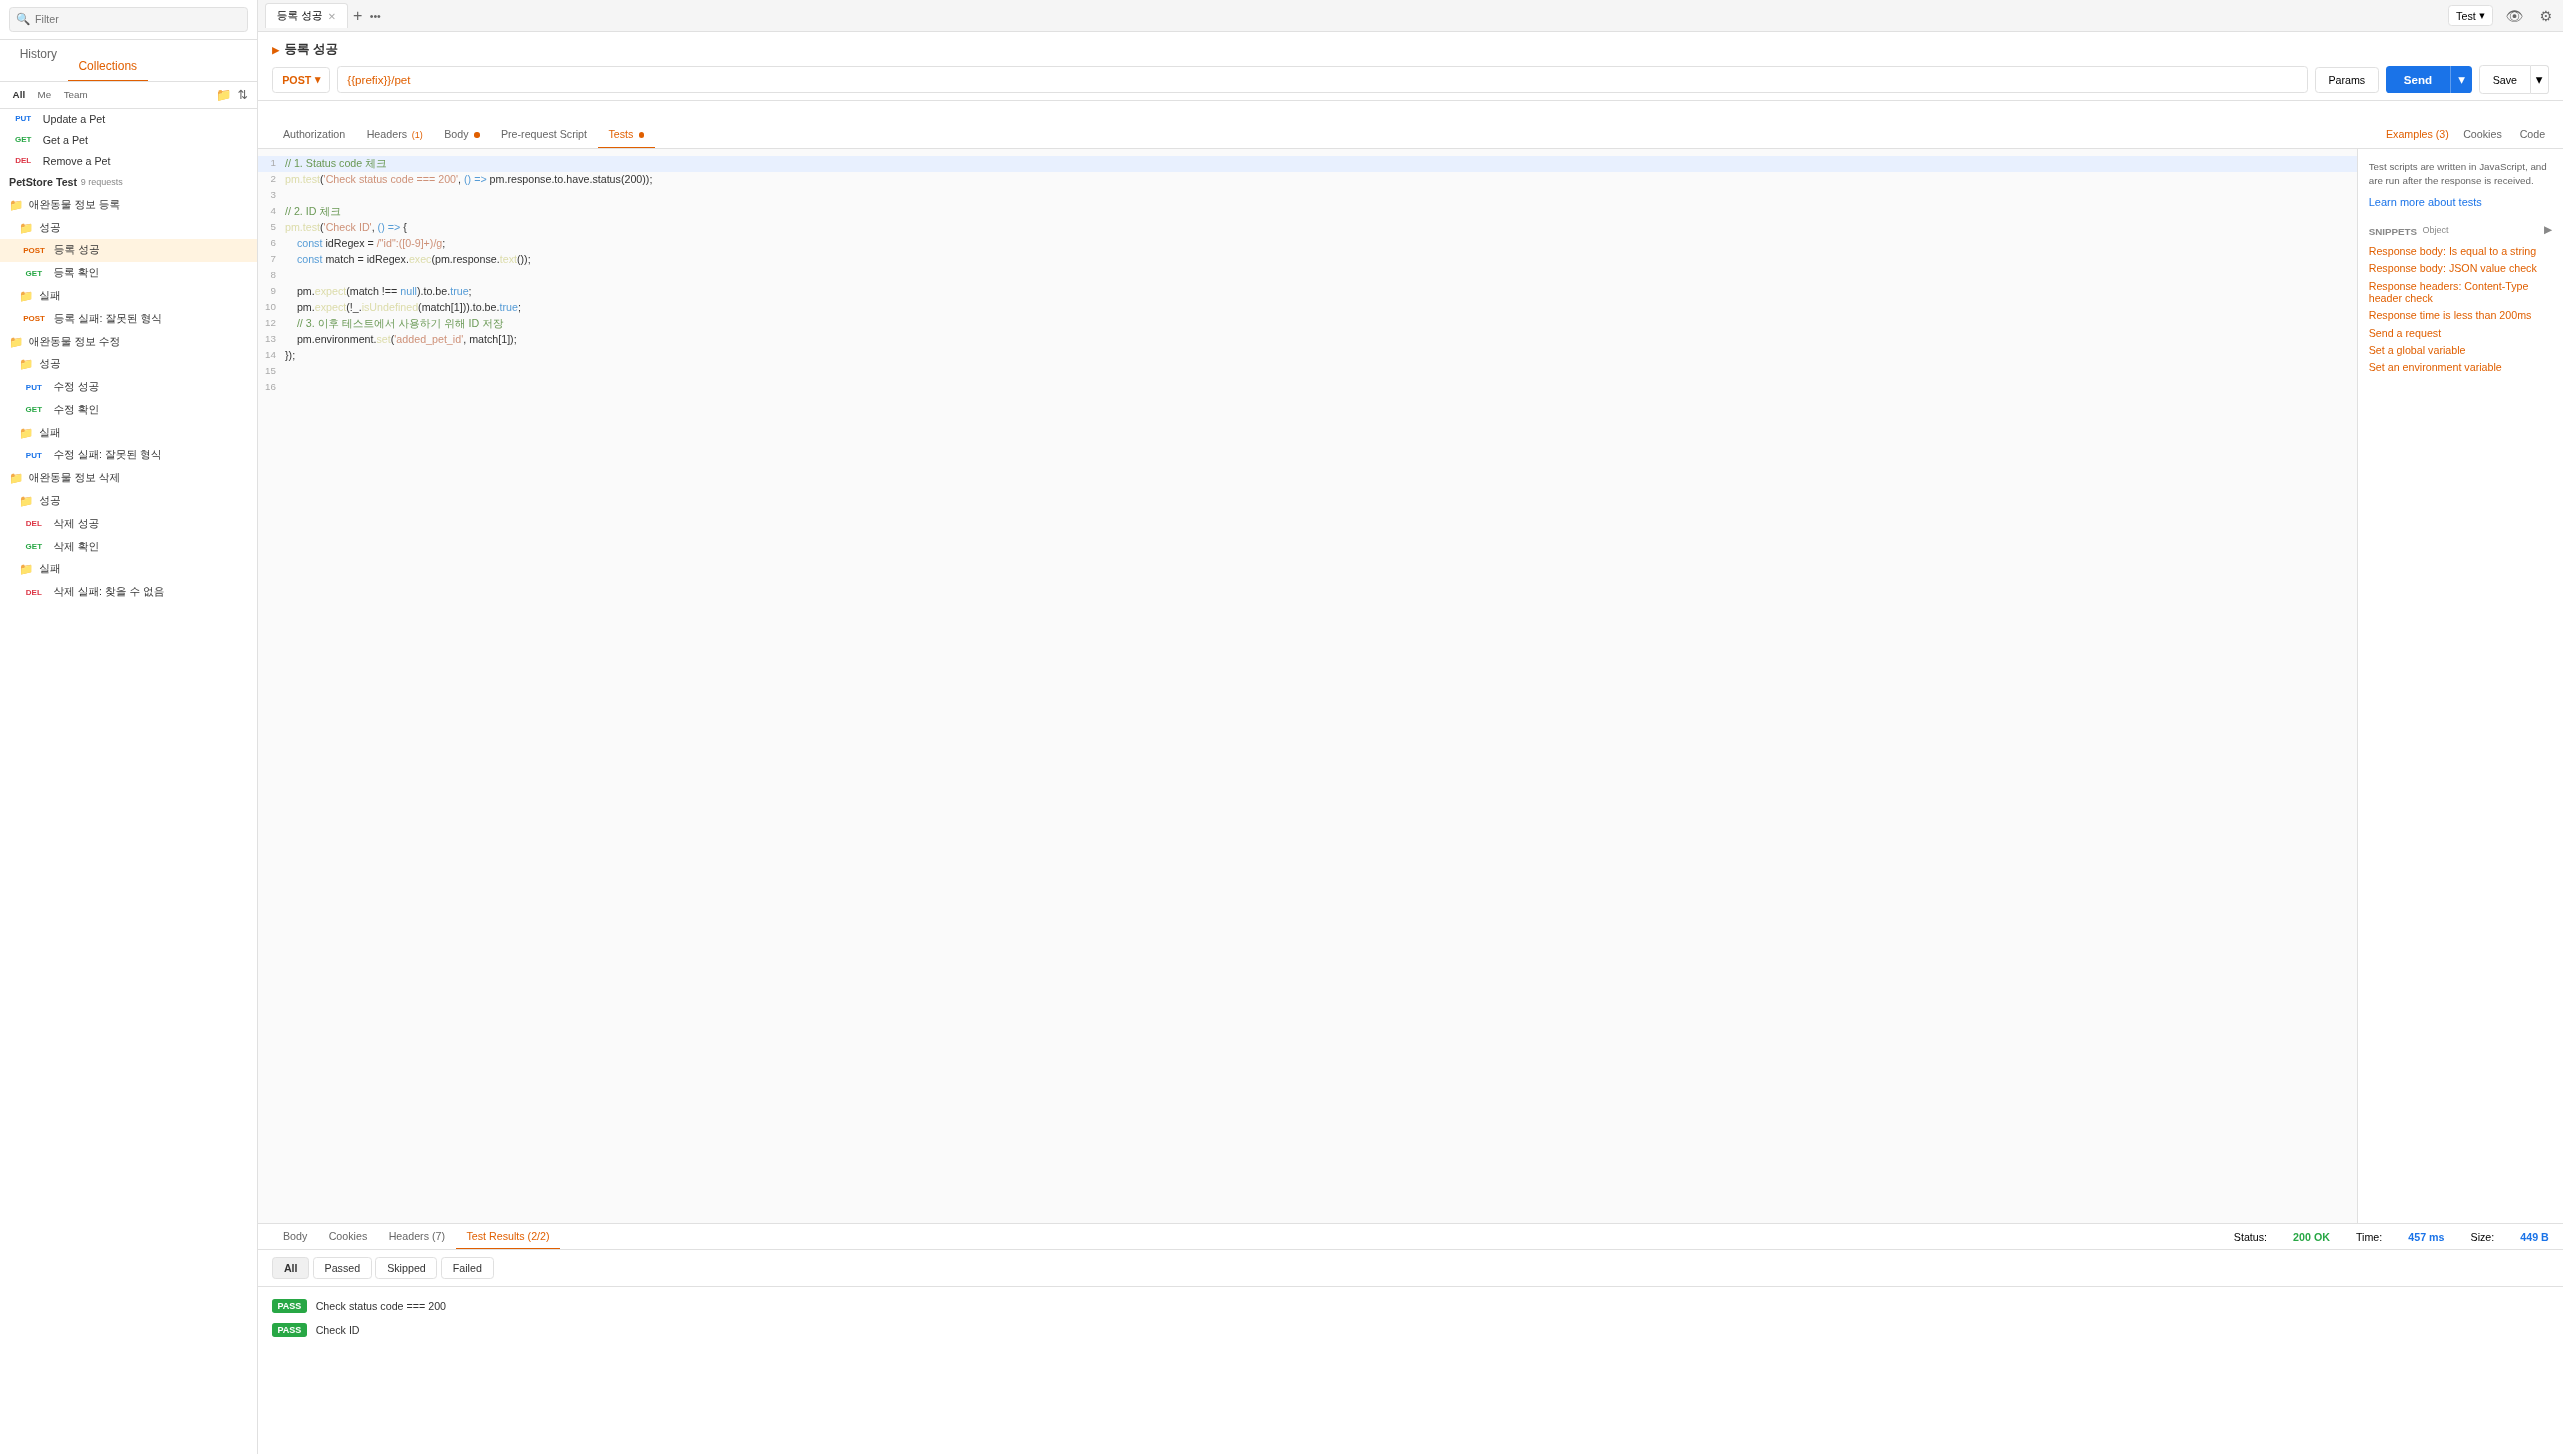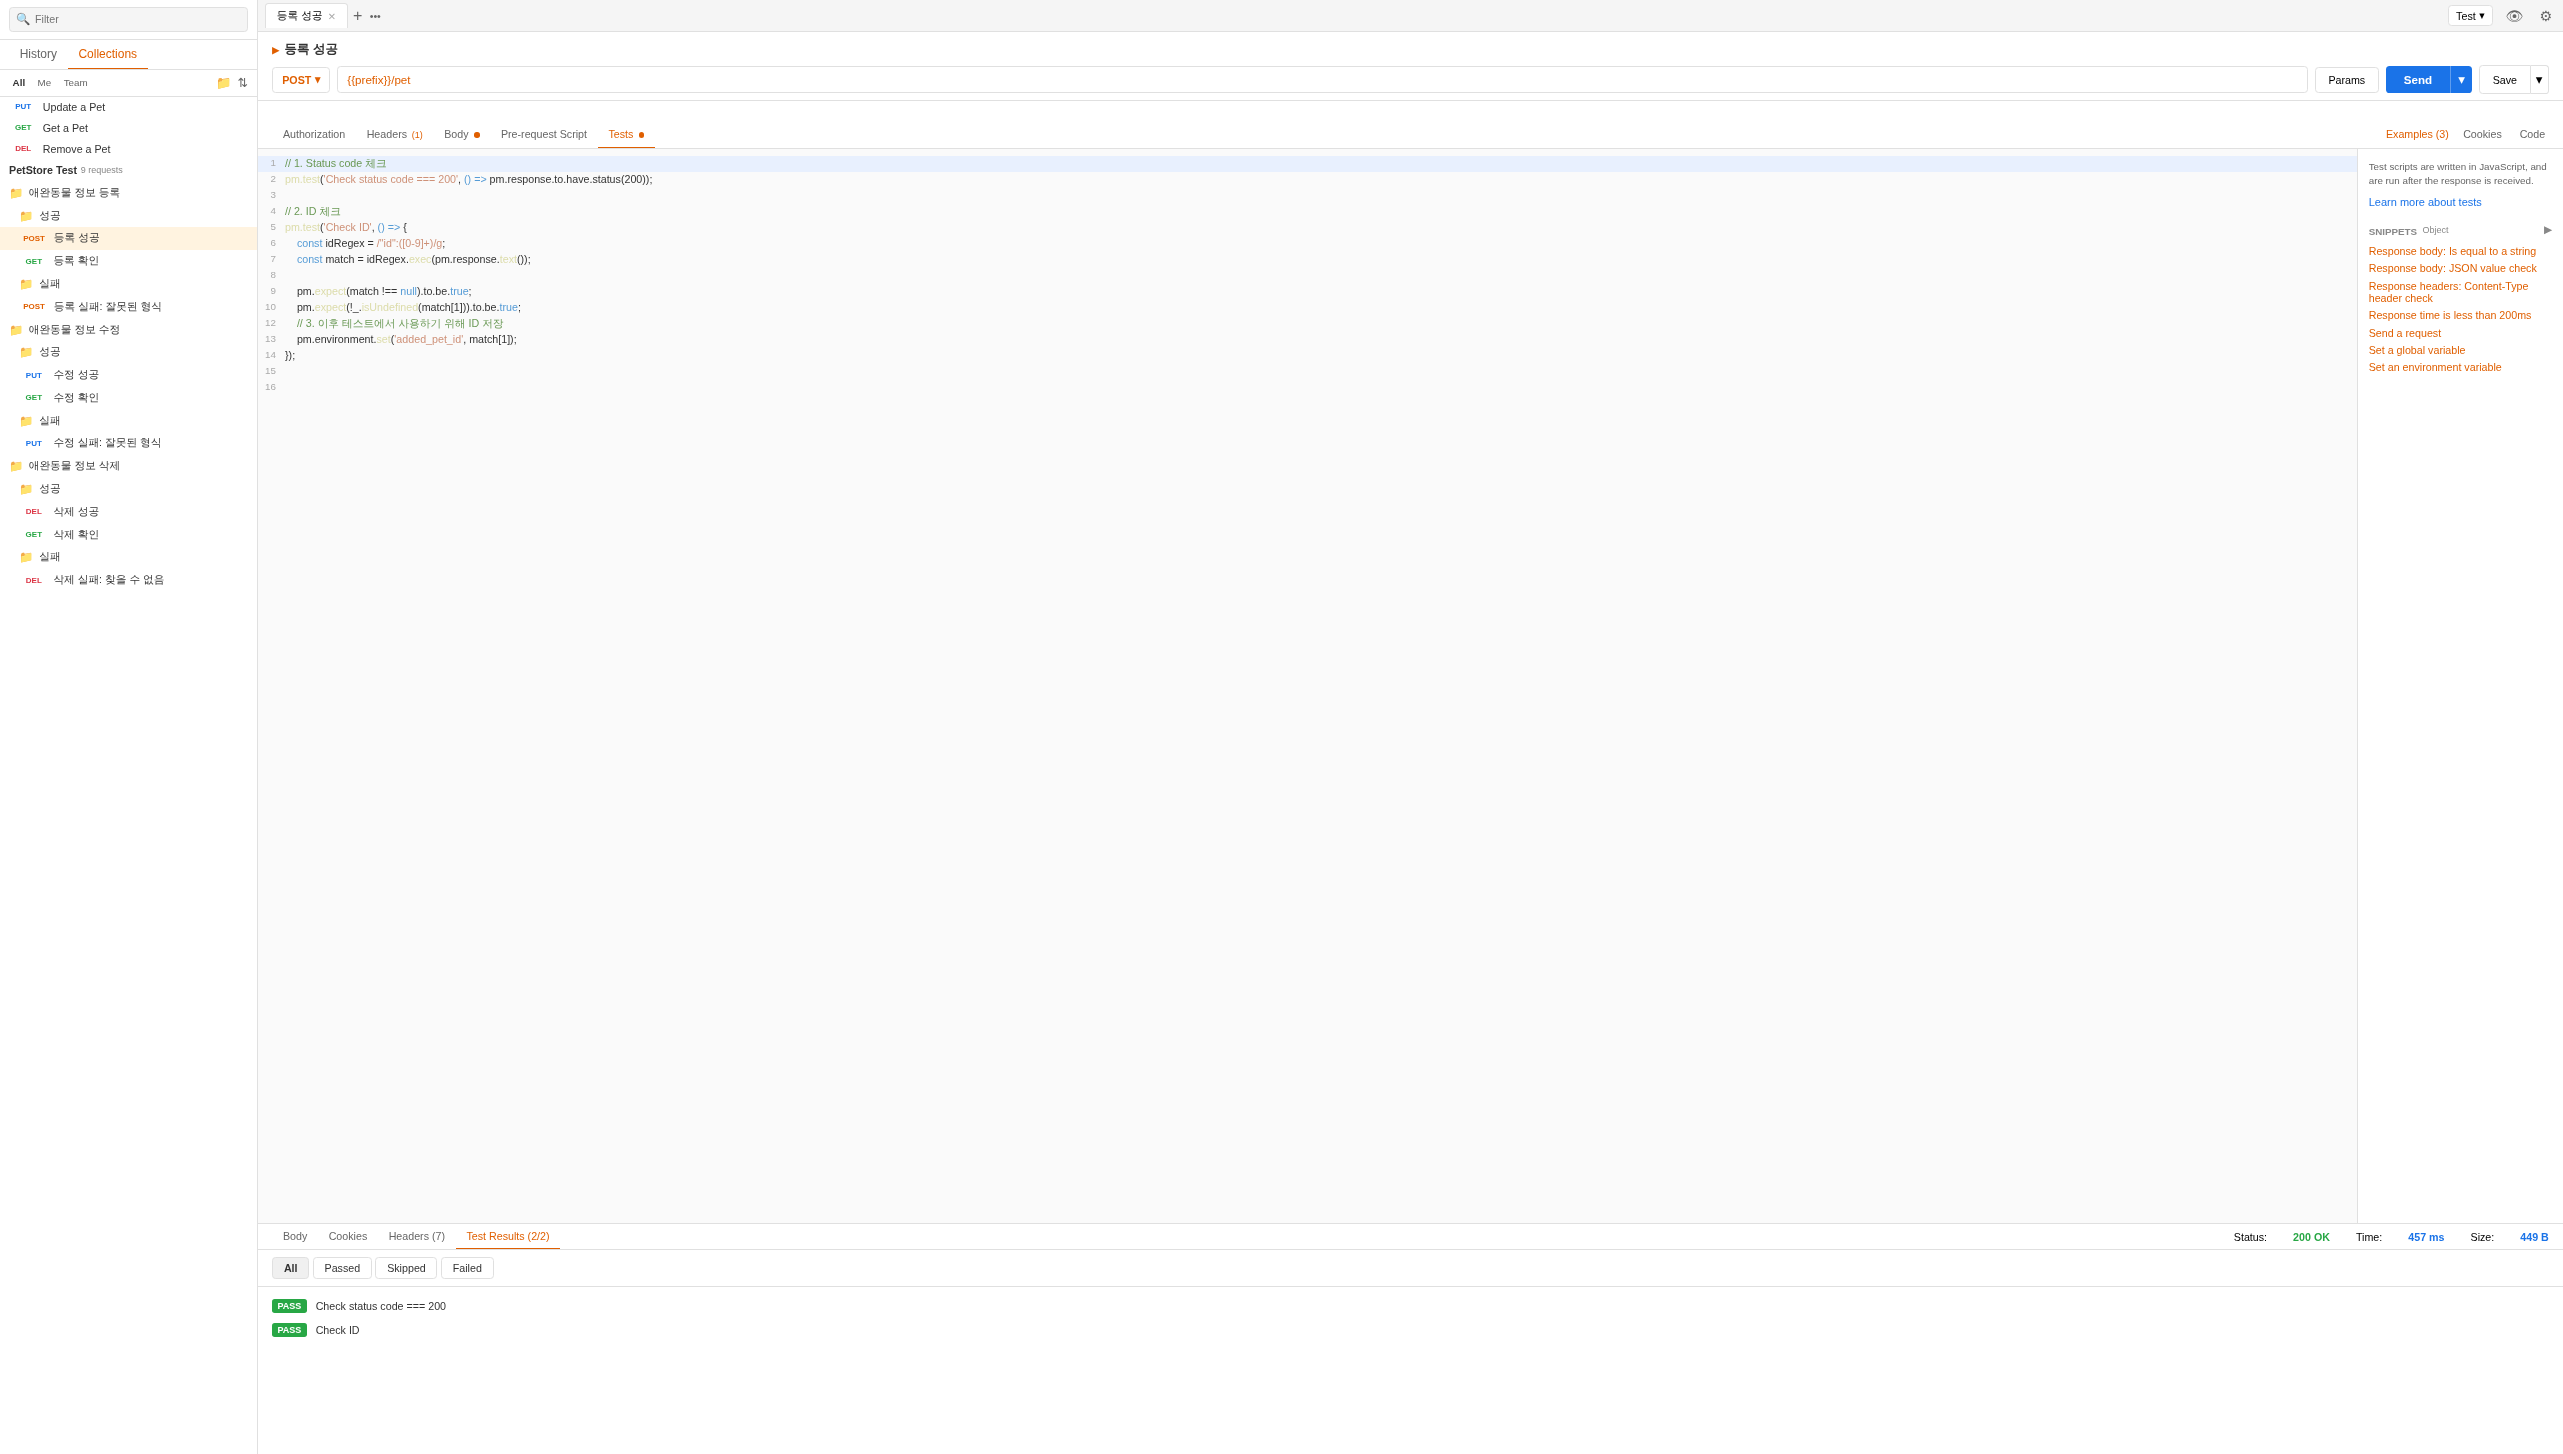--- a/index.html
+++ b/index.html
@@ -46,20 +46,21 @@
     .sidebar-tab {
       padding: 7.1px 10.7px;
       cursor: pointer;
       font-size: 12px;
       color: #666;
       border-bottom: 1.8px solid transparent;
     }
     .sidebar-tab.active {
       color: #e05f00;
       border-bottom: 1.8px solid #e05f00;
+      margin-top: 12px;
     }
     .sidebar-sub-tabs {
       display: flex;
       align-items: center;
       padding: 5.3px 9px;
       border-bottom: 0.9px solid #e0e0e0;
       gap: 5.3px;
     }
     .sub-tab {
       font-size: 9.8px;

